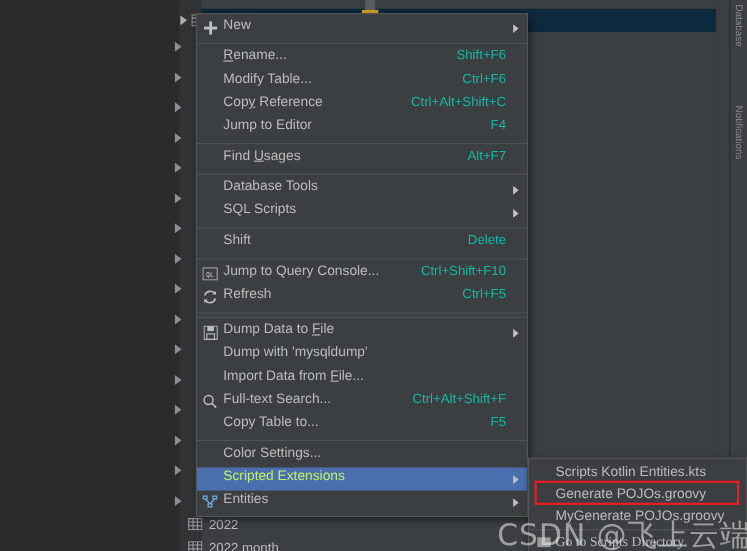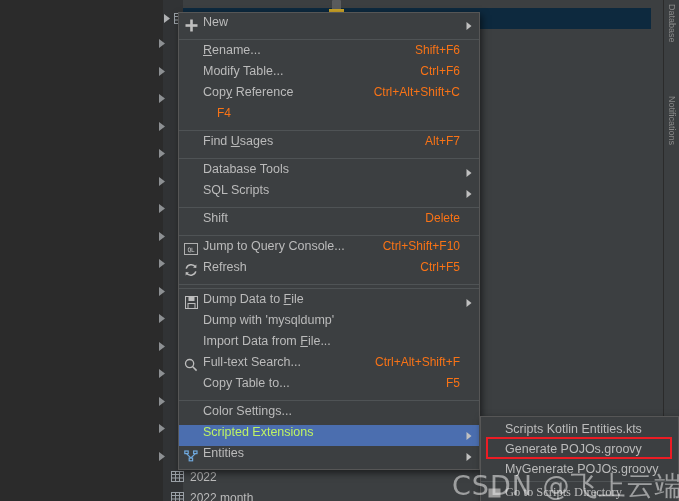--- a/index.html
+++ b/index.html
@@ -131,21 +131,21 @@
   }
   .mi-ico svg { display: block; }
   .mi-label {
     flex: 1 1 auto;
     padding-left: 2px;
     overflow: hidden;
     text-overflow: clip;
   }
   .mi-key {
     flex: 0 0 auto;
-    color: #f97316;
+    color: #14b8a6;
     font-size: 12px;
     padding-left: 16px;
   }
   .mi-sub {
     flex: 0 0 auto;
     width: 12px;
     display: flex; align-items: center; justify-content: flex-end;
   }
   .mi.disabled .mi-label,
   .mi.disabled .mi-key { color: #777777; }
@@ -360,20 +360,21 @@
         <span class="mi-sub"></span>
       </div>
       <div class="mi">
         <span class="mi-ico"></span>
         <span class="mi-label">Cop<span class="mnemo">y</span> Reference</span>
         <span class="mi-key">Ctrl+Alt+Shift+C</span>
         <span class="mi-sub"></span>
       </div>
       <div class="mi">
         <span class="mi-ico"></span>
+        <span class="mi-label">Jump to Editor</span>
         <span class="mi-key">F4</span>
         <span class="mi-sub"></span>
       </div>
       <div class="sep"></div>
       <div class="mi">
         <span class="mi-ico"></span>
         <span class="mi-label">Find <span class="mnemo">U</span>sages</span>
         <span class="mi-key">Alt+F7</span>
         <span class="mi-sub"></span>
       </div>

